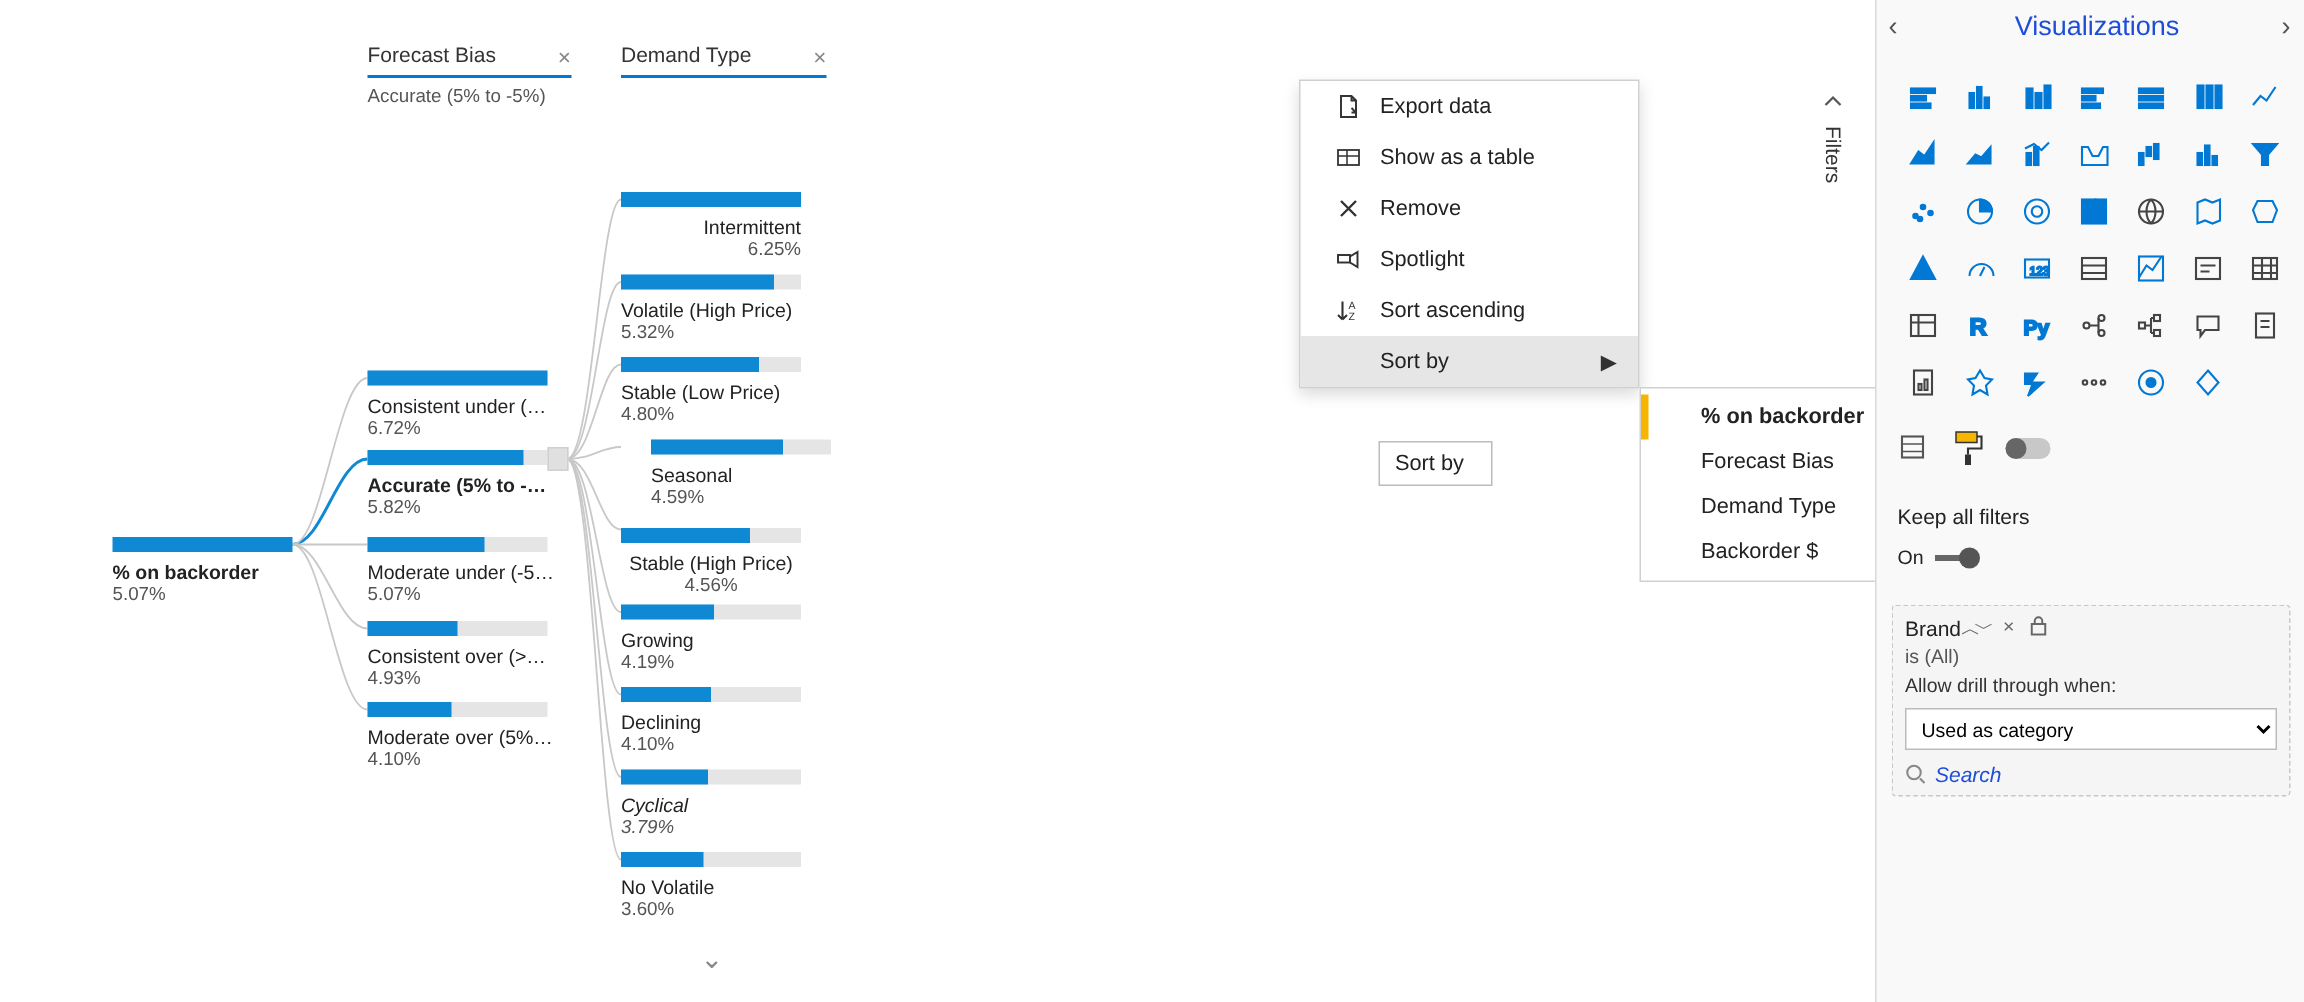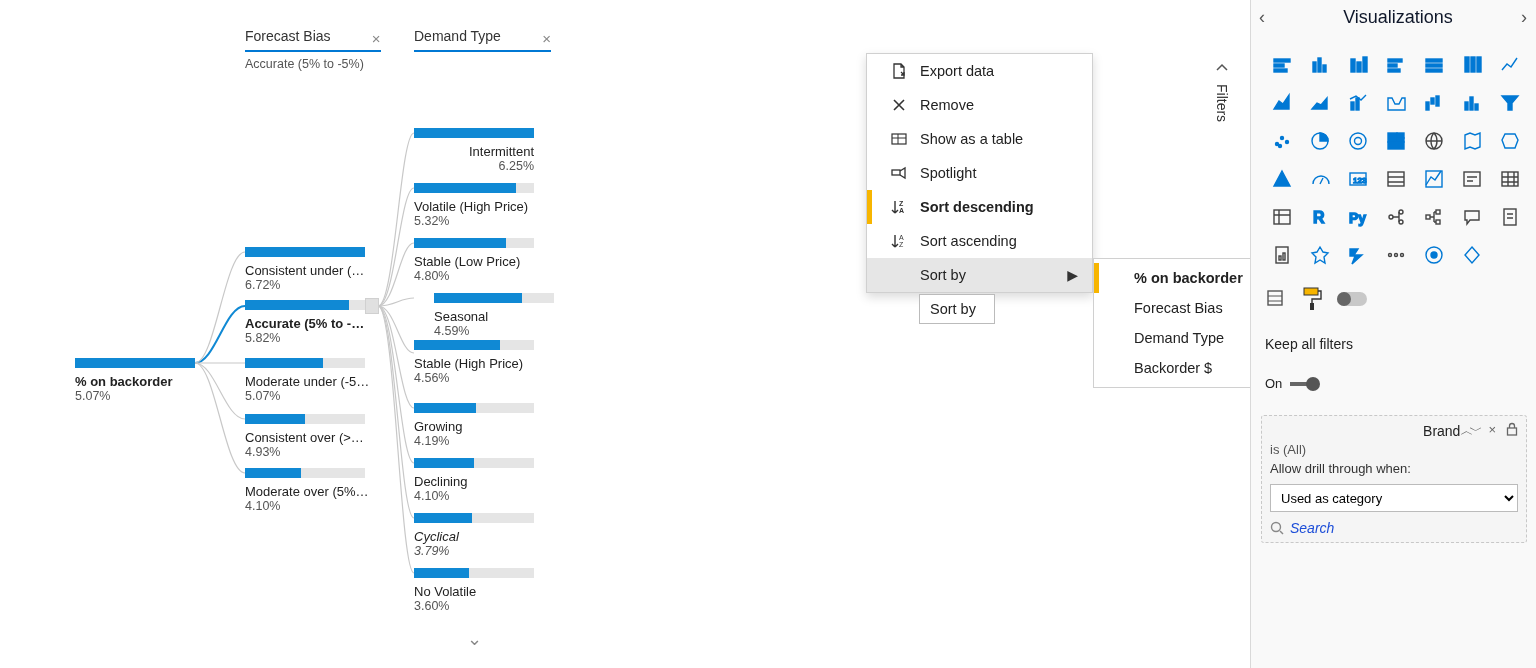--- a/index.html
+++ b/index.html
@@ -33,38 +33,38 @@
 .submenu{position:absolute;background:#fff;border:1px solid #d0d0d0;padding:4px 0;font-size:14.5px}
 .submenu .srow{height:30px;display:flex;align-items:center;padding:0 30px 0 40px;position:relative;cursor:default}
 .submenu .srow.selopt{font-weight:600}
 .submenu .srow.selopt::before{content:"";position:absolute;left:0;top:0;width:5px;height:30px;background:#f7b500}
 
 .filters-tab{position:absolute;left:1214px;top:60px;transform:rotate(0);writing-mode:vertical-rl;text-orientation:mixed;font-size:14px;color:#333;display:flex;align-items:center;gap:8px}
 .filters-tab svg{transform:rotate(90deg)}
 
 .vis-pane{position:absolute;left:1250px;top:0;width:286px;height:668px;border-left:1px solid #d9d9d9;background:#f9f9f9}
 .vis-hdr{display:flex;align-items:center;justify-content:space-between;height:34px;padding:0 4px 0 2px}
-.vis-hdr .title{font-size:18px;font-weight:400;color:#0f172a;margin-left:10px}
+.vis-hdr .title{font-size:18px;font-weight:400;color:#1d4ed8;margin-left:10px}
 .vis-hdr .chevL,.vis-hdr .chevR{font-size:18px;color:#555;padding:0 6px}
 .vis-grid{display:grid;grid-template-columns:repeat(7,34px);gap:4px 4px;padding:14px 6px 10px 14px}
 .vis-grid .i{width:34px;height:34px;display:flex;align-items:center;justify-content:center;border-radius:2px;cursor:default}
 .vis-grid .i svg{stroke:#444;stroke-width:1.4;fill:none}
 .vis-grid .i.blue svg{stroke:#0078d4;fill:#0078d4}
 
 .brush-row{padding:4px 0 4px 14px;display:flex;align-items:center;gap:14px}
 .brush-row .tog{width:30px;height:14px;border-radius:8px;background:#c8c8c8;display:flex;align-items:center}
 .brush-row .tog .knob{width:14px;height:14px;border-radius:50%;background:#666}
 
 .keep-sec{padding:20px 14px 6px 14px}
-.keep-sec .toggle{display:flex;align-items:center;gap:8px;margin-top:24px}
+.keep-sec .toggle{display:flex;align-items:center;gap:8px;margin-top:12px}
 .keep-sec .track{width:28px;height:4px;background:#666;position:relative}
 .keep-sec .knob{width:14px;height:14px;border-radius:50%;background:#555;position:absolute;right:-2px;top:-5px}
 
 .card{margin:18px 10px 0 10px;border:1px dashed #c8c8c8;border-radius:3px;background:#f5f5f5;padding:6px 8px}
-.card .top{display:flex;align-items:center;justify-content:flex-end}
+.card .top{display:flex;align-items:center;justify-content:flex-start}
 .card .top .btns{display:flex;gap:10px;color:#666}
 .card .sub{font-size:13px;color:#555;margin-top:2px}
 .card .sub2{font-size:13px;color:#333;margin-top:4px}
 .card select{margin-top:8px;width:100%;height:28px;border:1px solid #bbb;background:#fff;font-size:13px;padding:0 6px}
 .card .searchline{display:flex;align-items:center;gap:6px;margin-top:8px;color:#1d4ed8;font-size:14px;font-style:italic}
 </style>
 </head>
 <body>
 
 <div class="tree-area">
@@ -169,21 +169,21 @@
         <div class="lbl">Stable (Low Price)</div>
         <div class="pct">4.80%</div>
       </div>
       <div class="node" style="left: 434px; top: 293px;">
         <div class="bar-bg">
           <div class="bar-fg" style="width:87.6px"></div>
         </div>
         <div class="lbl">Seasonal</div>
         <div class="pct">4.59%</div>
       </div>
-      <div class="node" style="left: 414px; top: 340px;">
+      <div class="node" style="left: 414px; top: 352px; text-align: center;">
         <div class="bar-bg">
           <div class="bar-fg" style="width:86.39999999999999px"></div>
         </div>
         <div class="lbl">Stable (High Price)</div>
         <div class="pct">4.56%</div>
       </div>
       <div class="node" style="left: 414px; top: 403px;">
         <div class="bar-bg">
           <div class="bar-fg" style="width:62.4px"></div>
         </div>
@@ -221,48 +221,39 @@
     <span class="spacer"></span>
     <svg width="18" height="18" viewBox="0 0 18 18">
         <path d="M4 2h7l3 3v11H4z M11 2v3h3" fill="none" stroke="#333" stroke-width="1.3"></path>
         <path d="M11 10l3 3 M14 10v3h-3" fill="none" stroke="#333" stroke-width="1.3"></path>
       </svg>
     <span>Export data</span>
   </div>
   <div class="row">
     <span class="spacer"></span>
     <svg width="18" height="18" viewBox="0 0 18 18">
-        <path d="M4 4l10 10M14 4L4 14" stroke="#333" stroke-width="1.6"></path>
-      </svg>
-    <span>Remove</span>
-  </div>
-  <div class="row">
-    <span class="spacer"></span>
-    <svg width="18" height="18" viewBox="0 0 18 18">
         <rect x="2" y="4" width="14" height="10" fill="none" stroke="#333" stroke-width="1.2"></rect>
         <path d="M2 8h14M8 4v10" stroke="#333" stroke-width="1"></path>
       </svg>
     <span>Show as a table</span>
+  </div>
+  <div class="row">
+    <span class="spacer"></span>
+    <svg width="18" height="18" viewBox="0 0 18 18">
+        <path d="M4 4l10 10M14 4L4 14" stroke="#333" stroke-width="1.6"></path>
+      </svg>
+    <span>Remove</span>
   </div>
   <div class="row">
     <span class="spacer"></span>
     <svg width="18" height="18" viewBox="0 0 18 18">
         <rect x="2" y="6" width="8" height="5" fill="none" stroke="#333" stroke-width="1.3"></rect>
         <path d="M10 7l5-3v10l-5-3" fill="none" stroke="#333" stroke-width="1.3"></path>
       </svg>
     <span>Spotlight</span>
-  </div>
-  <div class="row sortd">
-    <span class="ylw"></span>
-    <svg width="18" height="18" viewBox="0 0 18 18">
-        <path d="M5 3v12m0 0l-3-3m3 3l3-3" stroke="#333" stroke-width="1.4" fill="none"></path>
-        <text x="9" y="8" font-size="7" fill="#333">Z</text>
-        <text x="9" y="15" font-size="7" fill="#333">A</text>
-      </svg>
-    <span>Sort descending</span>
   </div>
   <div class="row">
     <span class="spacer"></span>
     <svg width="18" height="18" viewBox="0 0 18 18">
         <path d="M5 3v12m0 0l-3-3m3 3l3-3" stroke="#333" stroke-width="1.4" fill="none"></path>
         <text x="9" y="8" font-size="7" fill="#333">A</text>
         <text x="9" y="15" font-size="7" fill="#333">Z</text>
       </svg>
     <span>Sort ascending</span>
   </div>

